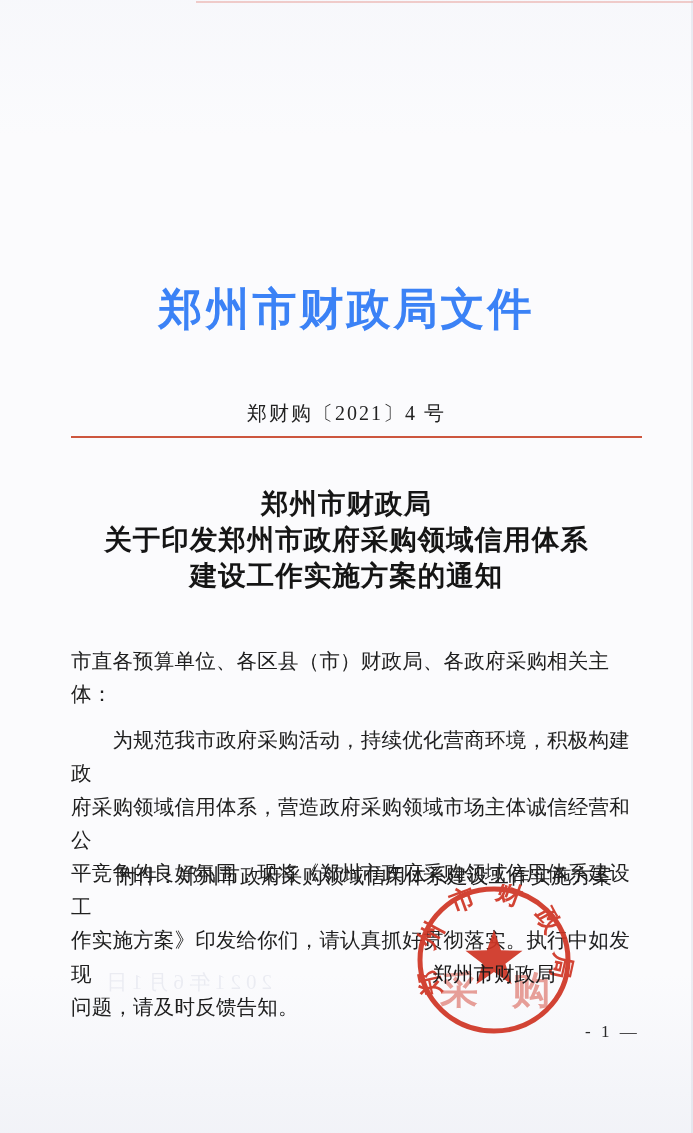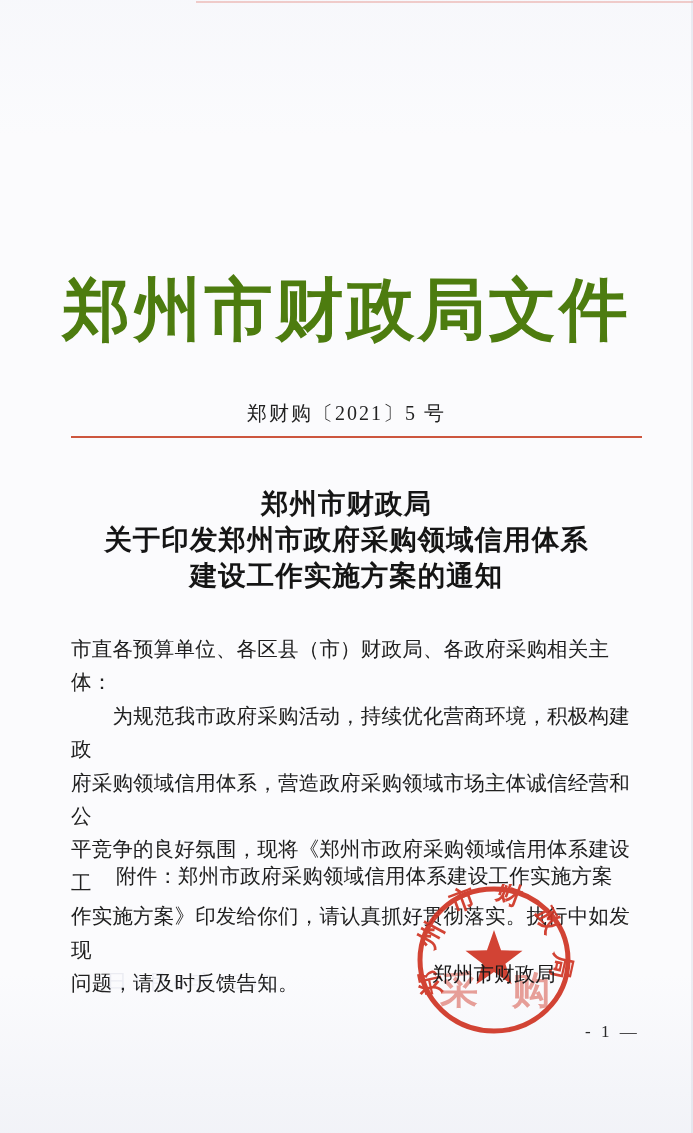--- a/index.html
+++ b/index.html
@@ -20,22 +20,22 @@
     position:absolute; top:1px; left:196px; width:497px; height:2px;
     background:rgba(226,128,122,0.38);
   }
   .scan-edge-right {
     position:absolute; top:0; right:0; width:2px; height:100%;
     background:rgba(182,188,204,0.22);
   }
   .masthead {
     position:absolute; top:266px; left:0; width:100%;
     text-align:center;
-    font-size:68px; line-height:88px; font-weight:700;
-    color:#4d7c0f;
+    font-size:44px; line-height:88px; font-weight:700;
+    color:#3b82f6;
     letter-spacing:3px;
     white-space:nowrap;
   }
   .doc-number {
     position:absolute; top:399px; left:0; width:100%;
     text-align:center;
     font-size:20px; line-height:28px;
     letter-spacing:2px;
     color:#222;
   }
@@ -50,21 +50,21 @@
     letter-spacing:1px;
     color:#151515;
     white-space:pre-line;
   }
   .body-block {
     position:absolute; top:633px; left:71px; width:576px;
     font-size:20.5px; line-height:33.4px;
     letter-spacing:0.2px;
     color:#202020;
   }
-  .salutation, .paragraph { white-space:pre-line; }
+  .salutation, .paragraph { white-space:pre-line;margin-top:12px; }
   .attachment-line {
     position:absolute; top:861px; left:116px;
     font-size:20.5px; line-height:33px;
     letter-spacing:0.2px;
     color:#202020;
     white-space:nowrap;
     font-family:Liberation Mono, monospace;
   }
   .seal-wrap {
     position:absolute; top:884px; left:412px; width:164px; height:152px;
@@ -94,21 +94,21 @@
 </style>
 </head>
 <body>
 
 <div class="paper-shade"></div>
 <div class="scan-edge-top"></div>
 <div class="scan-edge-right"></div>
 
 <div class="masthead">郑州市财政局文件</div>
 
-<div class="doc-number">郑财购〔2021〕5 号</div>
+<div class="doc-number">郑财购〔2021〕4 号</div>
 
 <div class="red-rule"></div>
 
 <div class="doc-title">郑州市财政局
 关于印发郑州市政府采购领域信用体系
 建设工作实施方案的通知</div>
 
 <div class="body-block">
   <div class="salutation">市直各预算单位、各区县（市）财政局、各政府采购相关主体：</div>
   <div class="paragraph">　　为规范我市政府采购活动，持续优化营商环境，积极构建政

